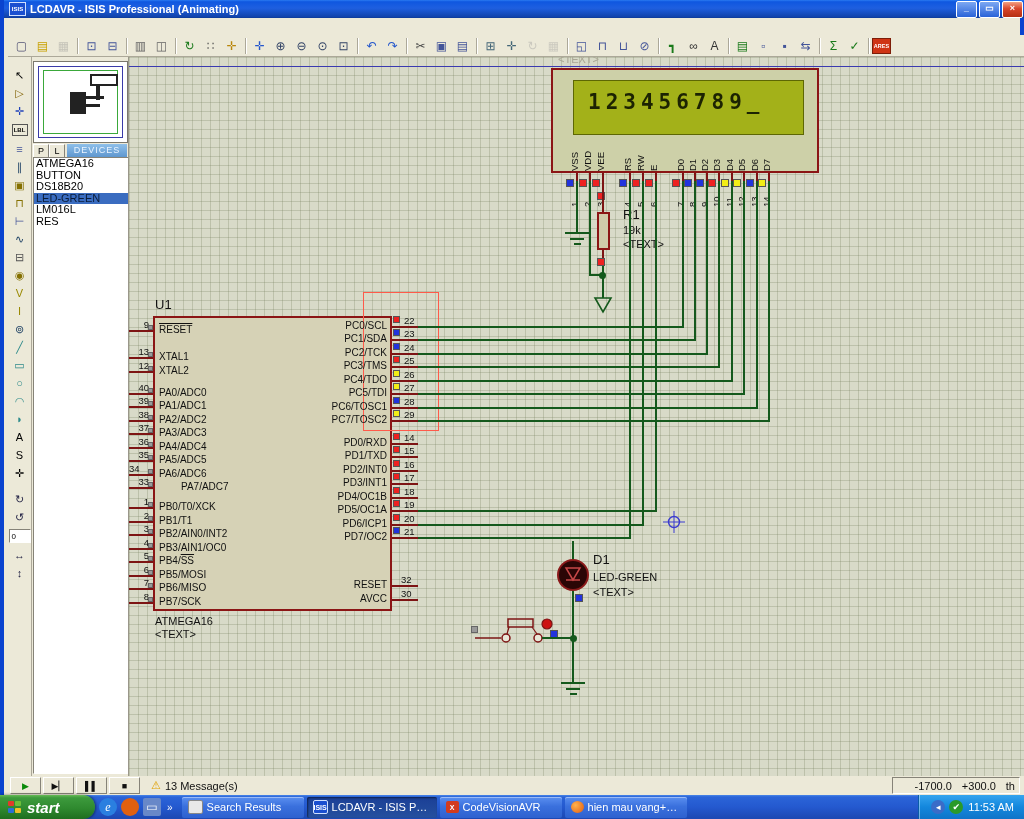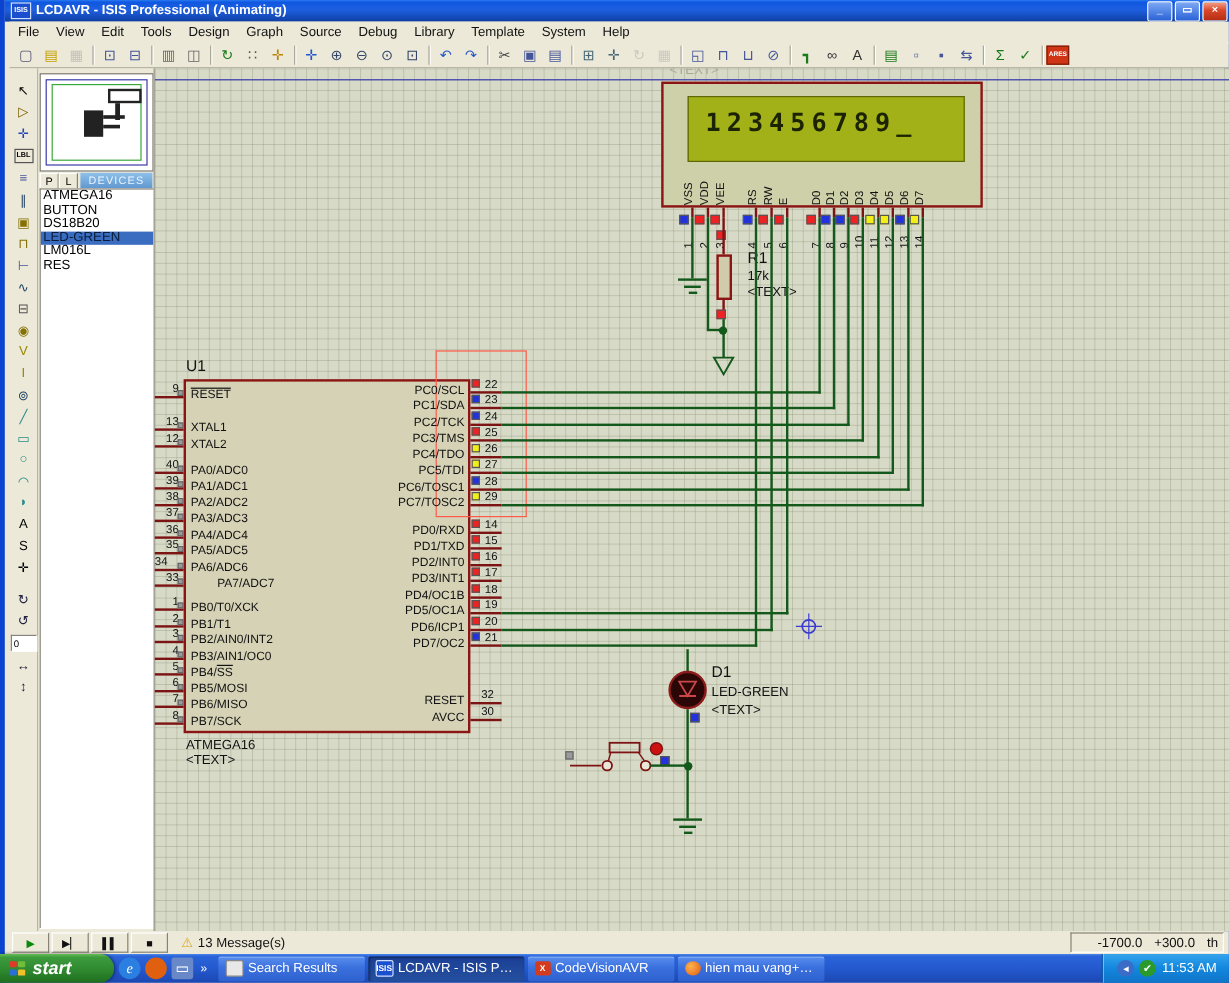--- a/index.html
+++ b/index.html
@@ -125,34 +125,20 @@
   <div id="titlebar">
     <div id="appicon">ISIS</div>
     <span>LCDAVR - ISIS Professional (Animating)</span>
     <div id="winbtns">
         <div class="wbtn">_</div>
         <div class="wbtn">▭</div>
         <div class="wbtn close">×</div>
       </div>
   </div>
 
-  <div id="menubar">
-      <div class="mitem">File</div>
-      <div class="mitem">View</div>
-      <div class="mitem">Edit</div>
-      <div class="mitem">Tools</div>
-      <div class="mitem">Design</div>
-      <div class="mitem">Graph</div>
-      <div class="mitem">Source</div>
-      <div class="mitem">Debug</div>
-      <div class="mitem">Library</div>
-      <div class="mitem">Template</div>
-      <div class="mitem">System</div>
-      <div class="mitem">Help</div>
-    </div>
   <div id="toolbar">
       <div class="tbtn" style="color: rgb(85, 85, 119);">▢</div>
       <div class="tbtn" style="color: rgb(200, 160, 0);">▤</div>
       <div class="tbtn dis" style="color: rgb(136, 136, 136);">▦</div>
       <div class="tsep"></div>
       <div class="tbtn" style="color: rgb(68, 85, 153);">⊡</div>
       <div class="tbtn" style="color: rgb(68, 85, 153);">⊟</div>
       <div class="tsep"></div>
       <div class="tbtn" style="color: rgb(102, 102, 102);">▥</div>
       <div class="tbtn" style="color: rgb(102, 102, 102);">◫</div>
@@ -269,21 +255,21 @@
     <div class="stub" style="left:473px;top:193px;width:2px;height:9px;"></div>
     <div class="sq red" style="left:468px;top:201px;"></div>
     <div class="wire" style="left:473px;top:209px;width:2px;height:12px;"></div>
     <div class="wire" style="left:460px;top:217px;width:15px;height:2px;"></div>
     <div class="dot" style="left:470px;top:215px;"></div>
     <div class="wire" style="left:473px;top:221px;width:2px;height:20px;"></div>
     <svg class="abs" style="left:464px;top:239px;" width="20" height="18">
       <polygon points="2,2 18,2 10,16" fill="none" stroke="#14591c" stroke-width="1.6"></polygon>
     </svg>
     <span class="reflabel" style="left:494px;top:150px;">R1</span>
-    <span class="sublabel" style="left:494px;top:167px;">17k</span>
+    <span class="sublabel" style="left:494px;top:167px;">19k</span>
     <span class="sublabel gray-t" style="left:494px;top:181px;">&lt;TEXT&gt;</span>
 
     <div class="wire" style="left:436px;top:175px;width:24px;height:2px;"></div>
     <div class="wire" style="left:441px;top:181px;width:14px;height:2px;"></div>
     <div class="wire" style="left:445px;top:186px;width:7px;height:2px;"></div>
 
     <div id="chip"></div>
     <span class="reflabel" style="left:26px;top:240px;">U1</span>
     <span class="sublabel" style="left:26px;top:558px;">ATMEGA16</span>
     <span class="sublabel gray-t" style="left:26px;top:571px;">&lt;TEXT&gt;</span>

